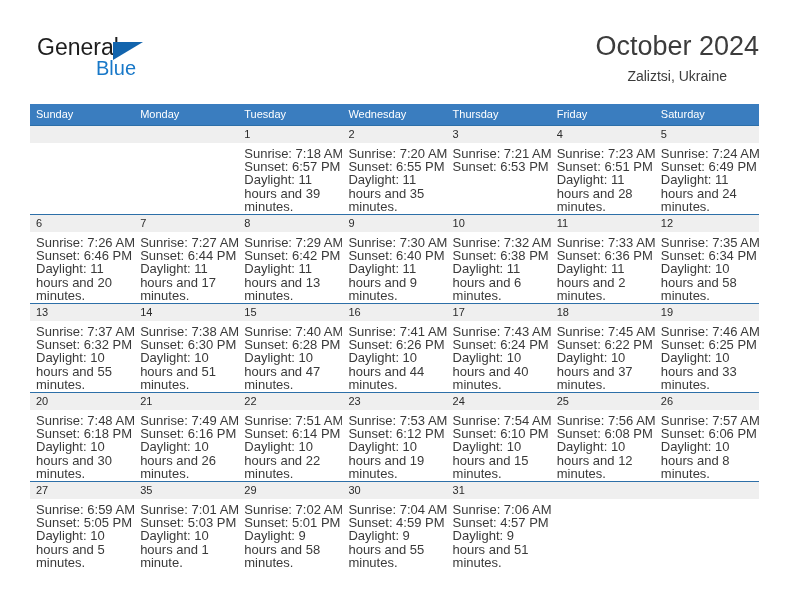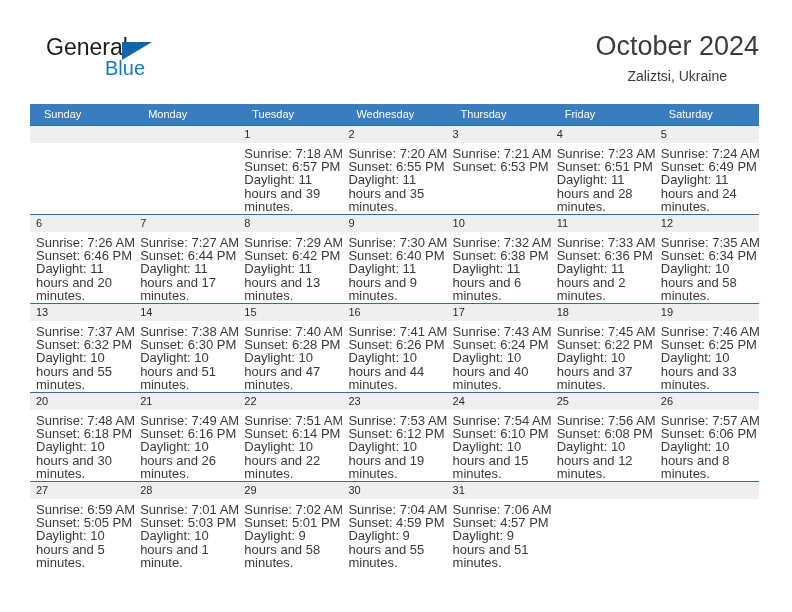--- a/index.html
+++ b/index.html
@@ -24,21 +24,21 @@
   
   .header {
     position: absolute;
     left: 30px;
     top: 30px;
     right: 33px;
     height: 66px;
   }
   .logo {
     position: absolute;
-    left: 16px;
+    left: 7px;
     top: 4px;
     width: 200px;
     height: 56px;
   }
   .logo-general {
     position: absolute;
     left: 0;
     top: 0;
     font-size: 23px;
     letter-spacing: 0px;
@@ -98,21 +98,20 @@
   }
   .dow {
     flex: 1 1 0;
     color: #ffffff;
     font-size: 11px;
     line-height: 21px;
     padding-left: 6px;
     box-sizing: border-box;
     white-space: nowrap;
     overflow: hidden;
-    margin-left: 8px;
   }
   .week {
     display: flex;
     border-top: 1.5px solid #2d6fa8;
     height: 89px;
     box-sizing: border-box;
   }
   .week:first-of-type {
     border-top: none;
   }
@@ -419,21 +418,21 @@
     <div class="week">
       <div class="cell">
         <span class="daynum">27</span>
         <div class="info">
           <div>Sunrise: 6:59 AM</div>
           <div>Sunset: 5:05 PM</div>
           <div class="daylight">Daylight: 10 hours and 5 minutes.</div>
         </div>
       </div>
       <div class="cell">
-        <span class="daynum">28</span>
+        <span class="daynum">35</span>
         <div class="info">
           <div>Sunrise: 7:01 AM</div>
           <div>Sunset: 5:03 PM</div>
           <div class="daylight">Daylight: 10 hours and 1 minute.</div>
         </div>
       </div>
       <div class="cell">
         <span class="daynum">29</span>
         <div class="info">
           <div>Sunrise: 7:02 AM</div>

